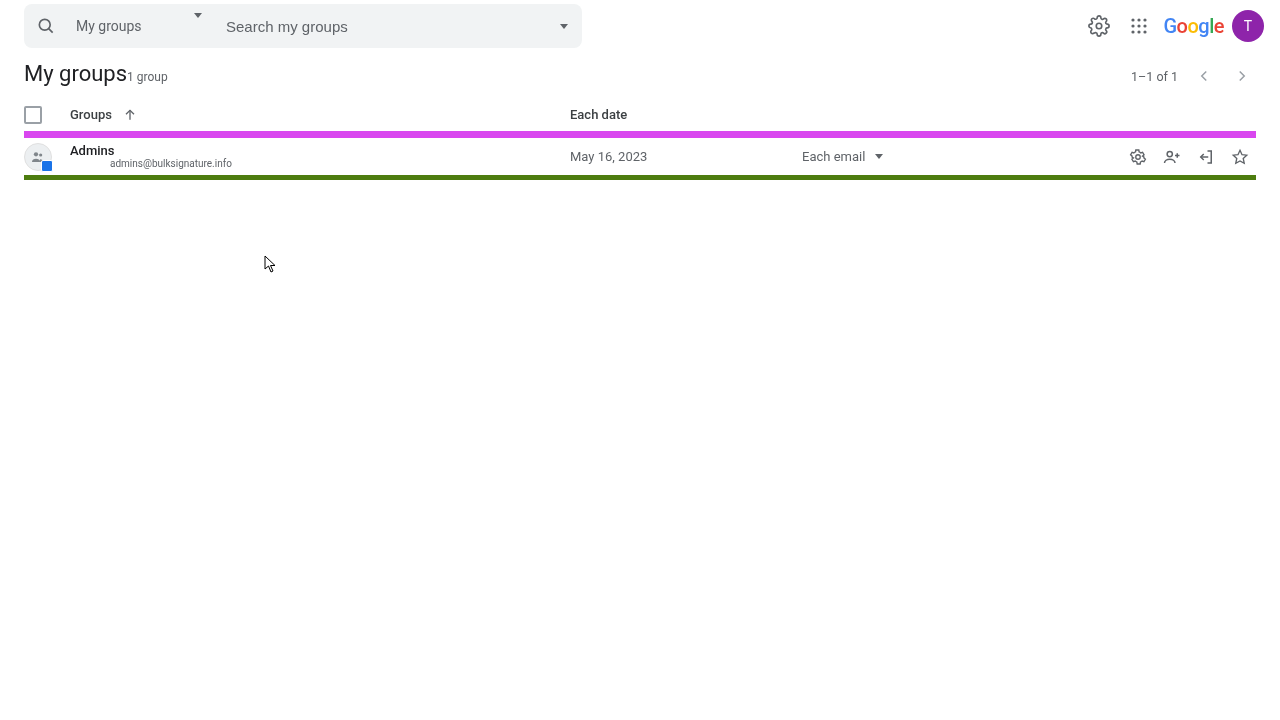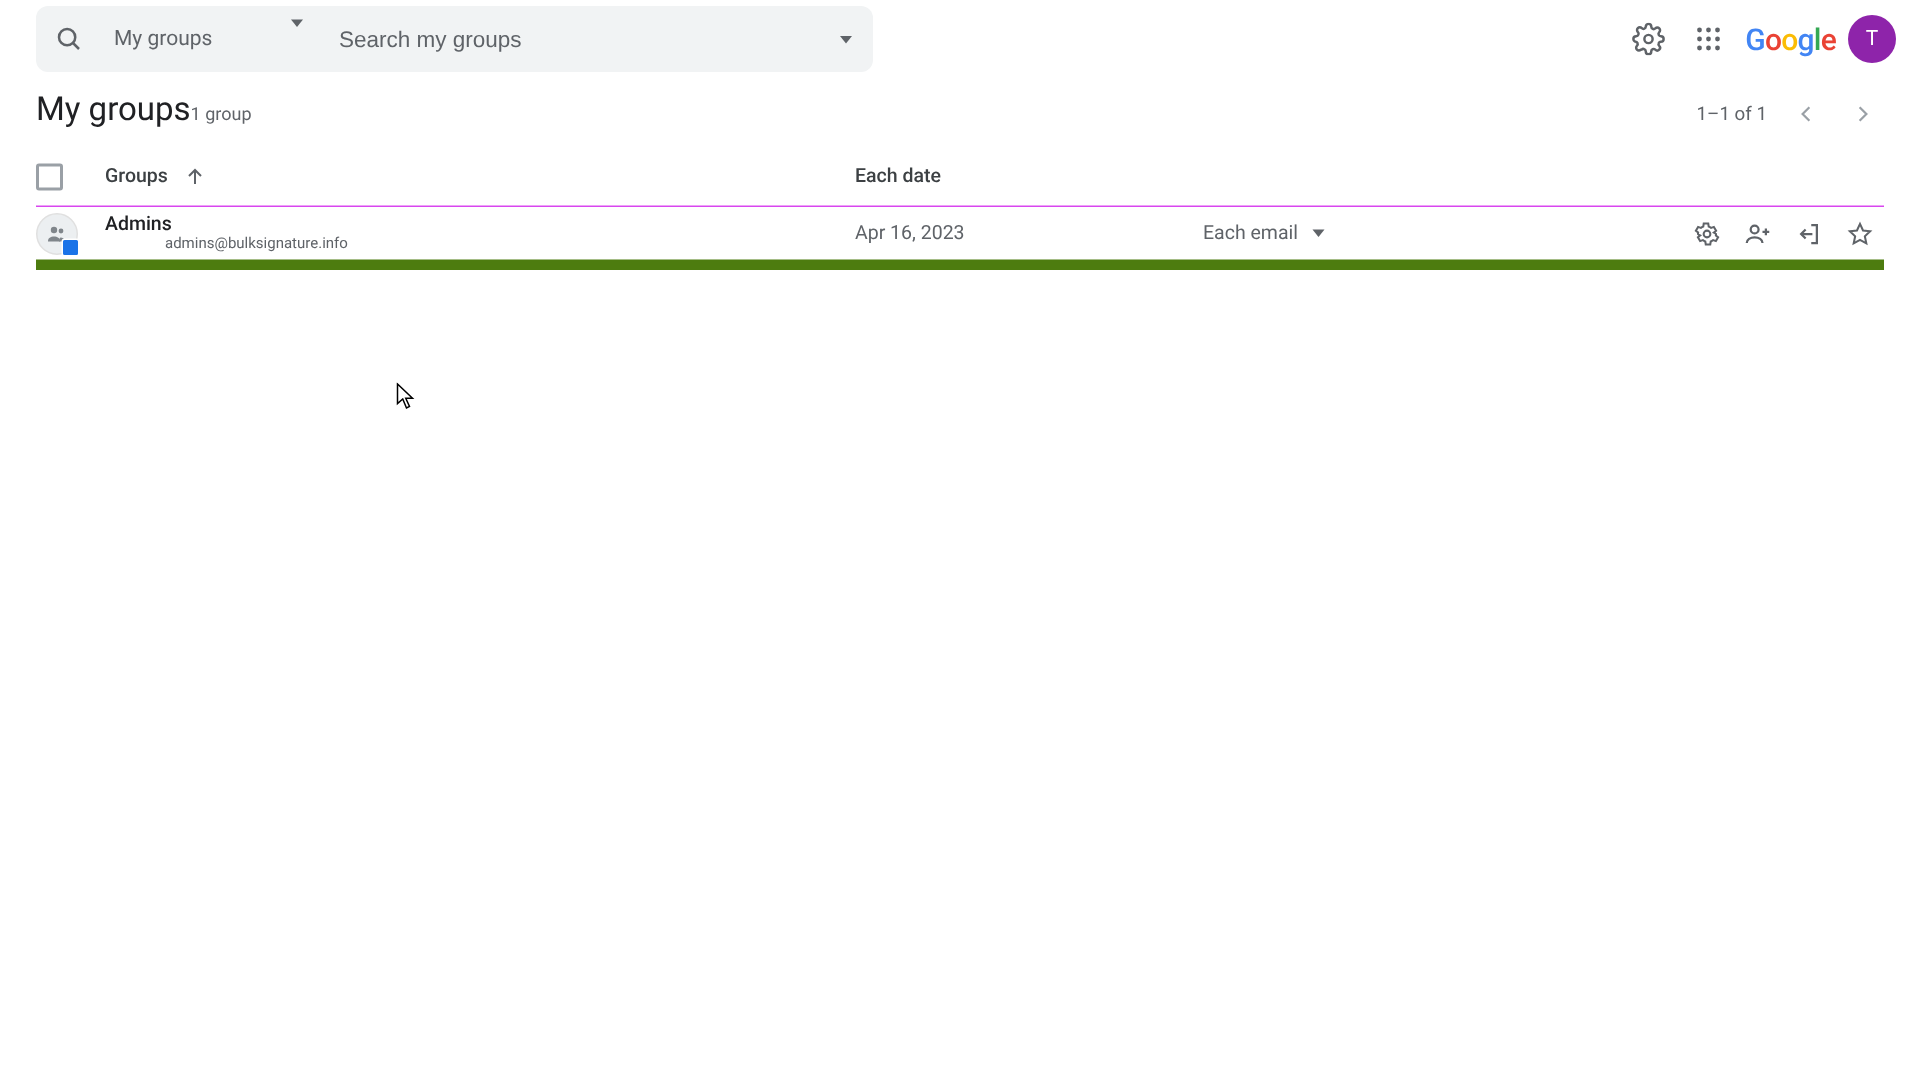--- a/index.html
+++ b/index.html
@@ -27,26 +27,26 @@
   .page-title { font-size: 22px; color: #202124; font-weight: 400; }
   .group-count { font-size: 12px; color: #5f6368; }
   .title-spacer { flex: 1; }
   .pager { display: flex; align-items: center; gap: 2px; margin-right: -4px; }
   .pager-text { font-size: 12.5px; color: #5f6368; margin-right: 6px; margin-left: 26px; }
   .pager .nav { width: 36px; height: 36px; display: flex; align-items: center; justify-content: center; color: #9aa0a6; border-radius: 50%; cursor: pointer; }
 
   
   .table { padding: 0 24px; }
   .thead, .trow { display: grid; grid-template-columns: 46px 500px 232px 260px 1fr; align-items: center; }
-  .thead { height: 40px; border-bottom: 1px solid #d946ef; color: #3c4043; font-size: 13px; font-weight: 500; }
+  .thead { height: 40px; border-bottom: 7px solid #d946ef; color: #3c4043; font-size: 13px; font-weight: 500; }
   .th.groups { display: flex; align-items: center; gap: 10px; }
   .checkbox { width: 18px; height: 18px; border: 2px solid #9aa0a6; border-radius: 2px; }
   .sort-icon { color: #5f6368; }
 
-  .trow { height: 42px; border-bottom: 7px solid #4d7c0f; font-size: 13px; }
+  .trow { height: 42px; border-bottom: 5px solid #4d7c0f; font-size: 13px; }
   .group-cell { display: flex; align-items: center; gap: 10px; }
   .grp-avatar { width: 28px; height: 28px; border-radius: 50%; background: #eceff1; color: #80868b; display: flex; align-items: center; justify-content: center; font-size: 15px; border: 1px solid #e0e0e0; position: relative; }
   .grp-avatar::after { content:""; position:absolute; right:-2px; bottom:-2px; width:10px; height:10px; background:#1a73e8; border:1px solid #fff; border-radius:2px; }
   .grp-name { color: #202124; font-size: 13px; font-weight: 500; line-height: 15px; }
   .grp-email { color: #5f6368; font-size: 10px; line-height: 12px; margin-left: 40px; }
 
   .sub-cell { display: flex; align-items: center; gap: 10px; color: #5f6368; cursor: pointer; text-align: right; }
   .row-actions { display:flex; align-items:center; justify-content:flex-end; gap:2px; color:#5f6368; }
   .row-actions .icon-btn { width: 32px; height: 32px; }
 
@@ -150,21 +150,21 @@
             <path d="M14 19c0-1.4.5-2.6 1.4-3.5 2.2.2 4.6 1.3 4.6 3.5v.5h-6z"></path>
           </svg>
         </div>
       </div>
     <div class="group-cell">
       <div>
         <div class="grp-name">Admins</div>
         <div class="grp-email">admins@bulksignature.info</div>
       </div>
     </div>
-    <div style="color:#5f6368">Apr 16, 2023</div>
+    <div style="color:#5f6368">May 16, 2023</div>
     <div class="sub-cell">
       <span>Each email</span>
       <span class="caret"></span>
     </div>
     <div class="row-actions">
       <div class="icon-btn">
           <svg width="18" height="18" viewBox="0 0 24 24" fill="none" stroke="currentColor" stroke-width="1.8">
             <circle cx="12" cy="12" r="3"></circle>
             <path d="M20 12a8 8 0 0 1-.1 1.3l2 1.6-2 3.4-2.4-.9a8 8 0 0 1-2.2 1.3l-.4 2.6h-4l-.4-2.6a8 8 0 0 1-2.2-1.3l-2.4.9-2-3.4 2-1.6A8 8 0 0 1 4 12a8 8 0 0 1 .1-1.3l-2-1.6 2-3.4 2.4.9a8 8 0 0 1 2.2-1.3l.4-2.6h4l.4 2.6a8 8 0 0 1 2.2 1.3l2.4-.9 2 3.4-2 1.6A8 8 0 0 1 20 12z"></path>
           </svg>

